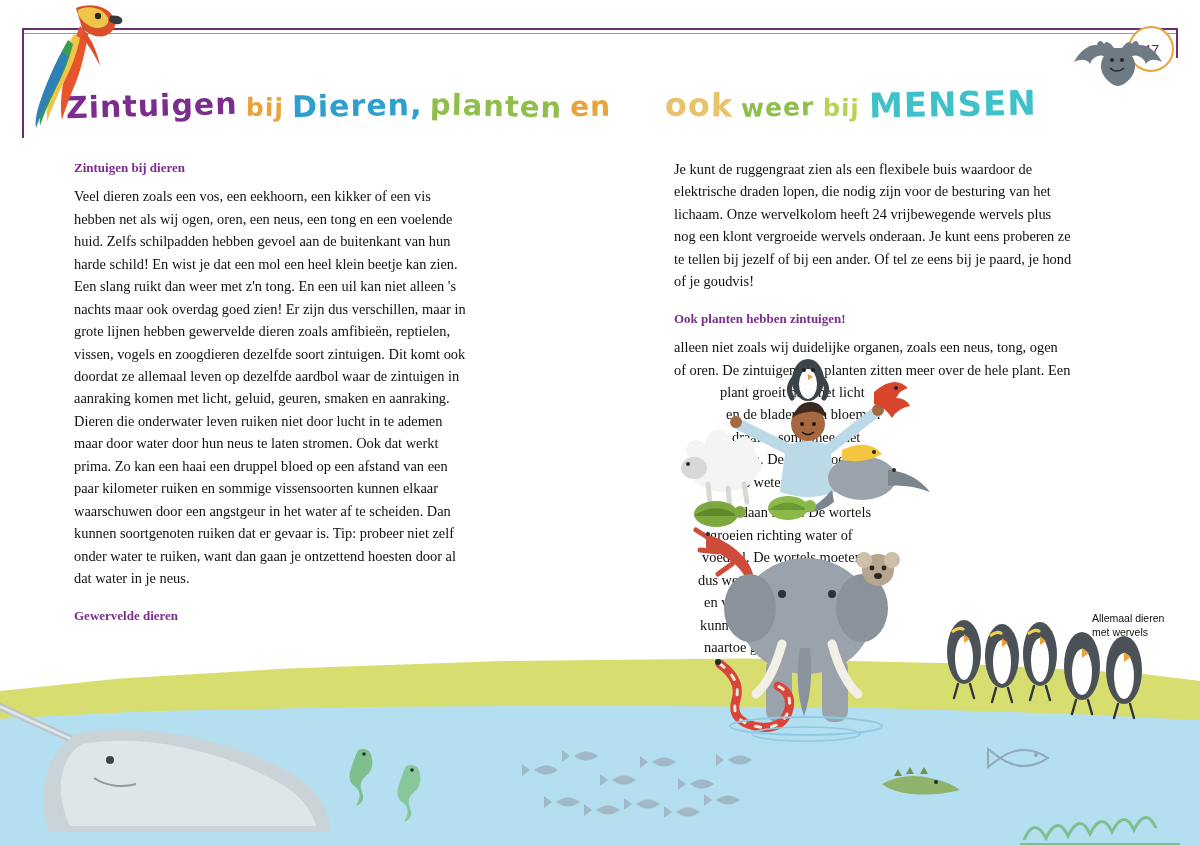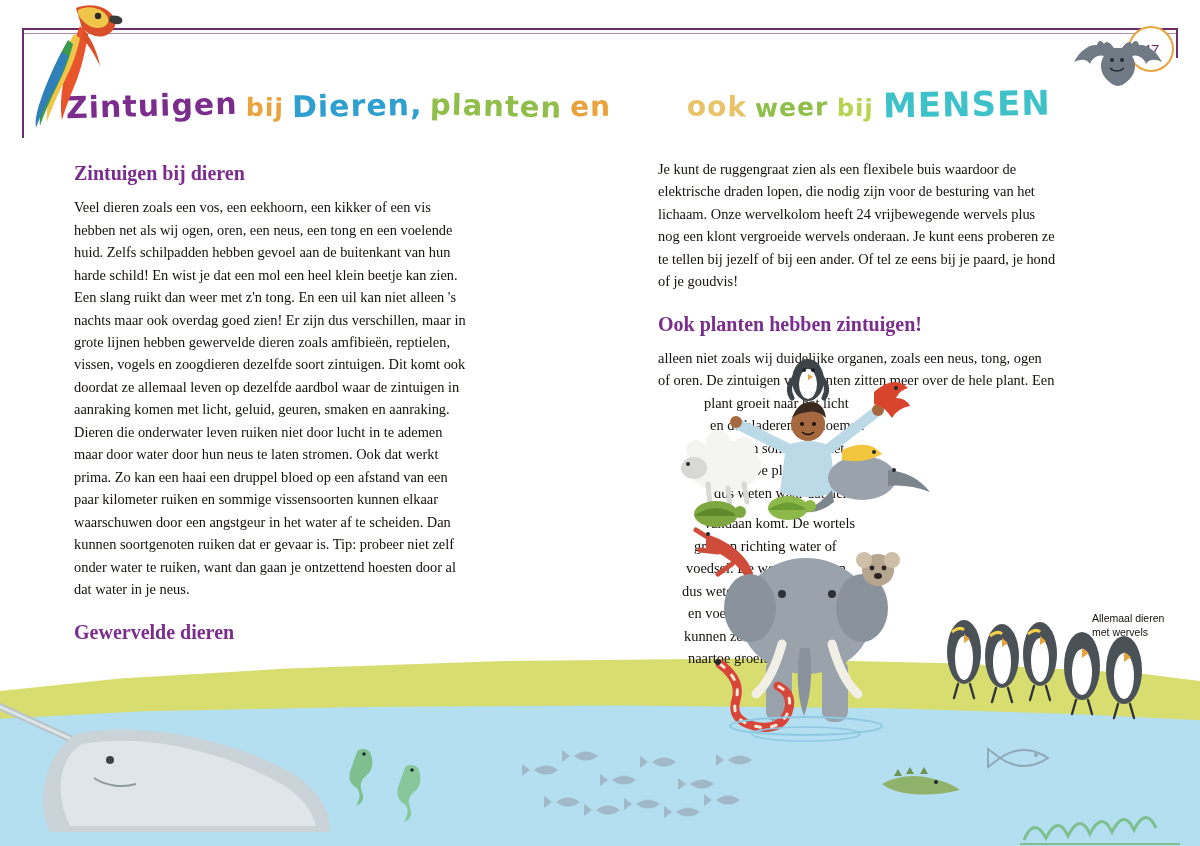--- a/index.html
+++ b/index.html
@@ -106,43 +106,43 @@
     font-weight: bold;
     letter-spacing: 1px;
     display: inline-block;
     vertical-align: baseline;
   }
   .hw1 { color: #7b2d8e; font-size: 30px; transform: rotate(-1.5deg); }
   .hw2 { color: #e8a33d; font-size: 25px; transform: rotate(1deg); margin-left: 8px;}
   .hw3 { color: #2f9fd0; font-size: 30px; transform: rotate(-1deg); margin-left: 8px;}
   .hw4 { color: #8fbf4a; font-size: 29px; transform: rotate(1.5deg); margin-left: 8px;}
   .hw5 { color: #e8a33d; font-size: 28px; transform: rotate(-1deg); margin-left: 8px;}
-  .hw6 { color: #e8c36a; font-size: 28px; transform: rotate(1deg); margin-left: 76px;}
+  .hw6 { color: #e8c36a; font-size: 32px; transform: rotate(1deg); margin-left: 54px;}
   .hw7 { color: #8fbf4a; font-size: 25px; transform: rotate(-1.5deg); margin-left: 8px;}
   .hw8 { color: #b6d44f; font-size: 24px; transform: rotate(1deg); margin-left: 8px;}
   .hw9 { color: #3fc1c9; font-size: 34px; transform: rotate(-1deg); margin-left: 10px;}
 
   
   .col {
     position: absolute;
     top: 158px;
     width: 400px;
     font-size: 14.4px;
     line-height: 1.56;
     color: #12100c;
     text-align: left;
   }
   .col-left  { left: 74px; }
-  .col-right { left: 658px; }
+  .col-right { left: 674px; }
 
   .sub {
     color: #7b2d8e;
     font-family: "Liberation Serif", serif;
     font-weight: bold;
-    font-size: 20px;
+    font-size: 13px;
     margin: 0 0 7px 0;
   }
   .para {
     margin: 0 0 16px 0;
   }
   .indent-wrap span { display: block; }
 
   .ind1 { padding-left: 46px; }
   .ind2 { padding-left: 52px; }
   .ind3 { padding-left: 58px; }

